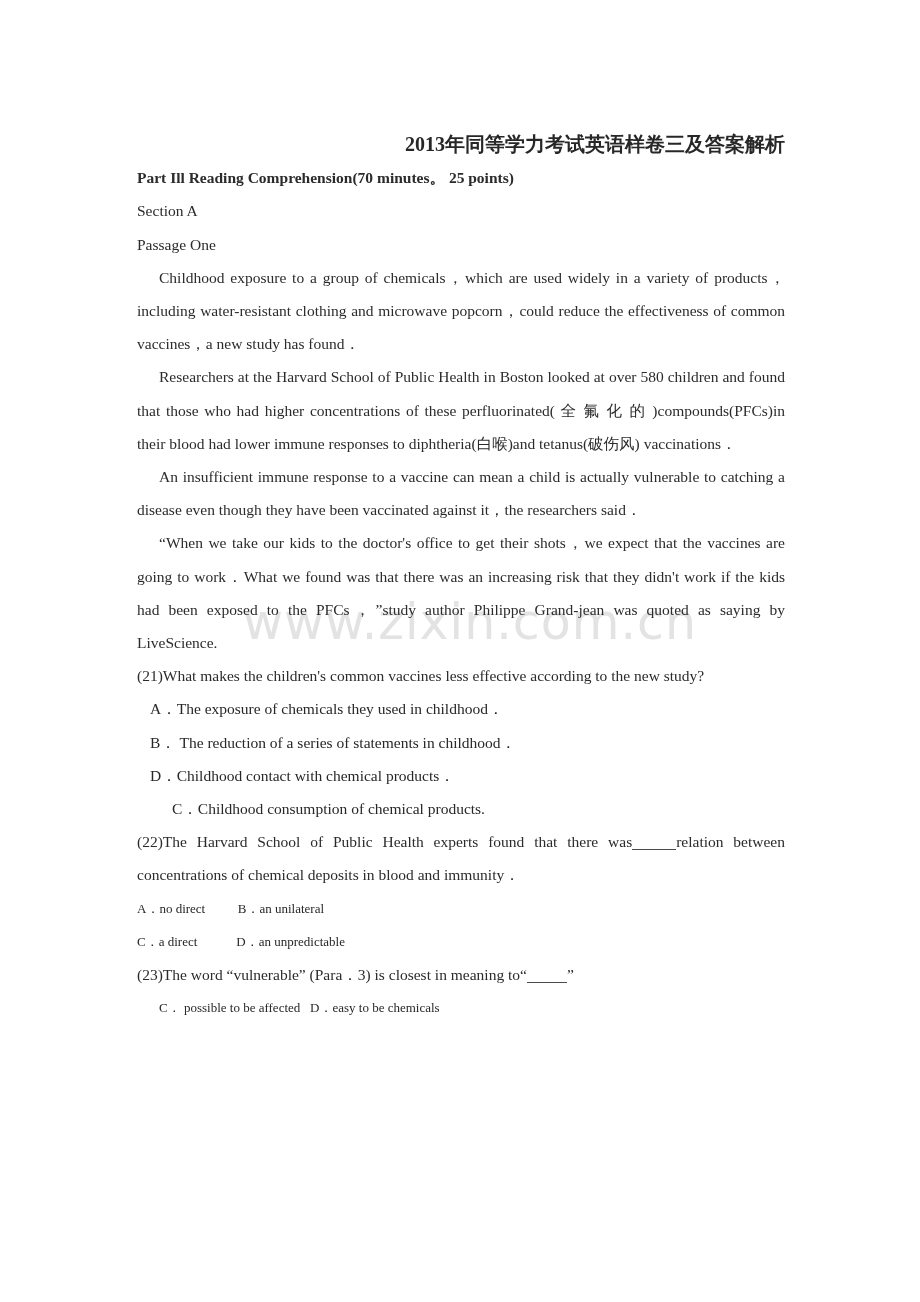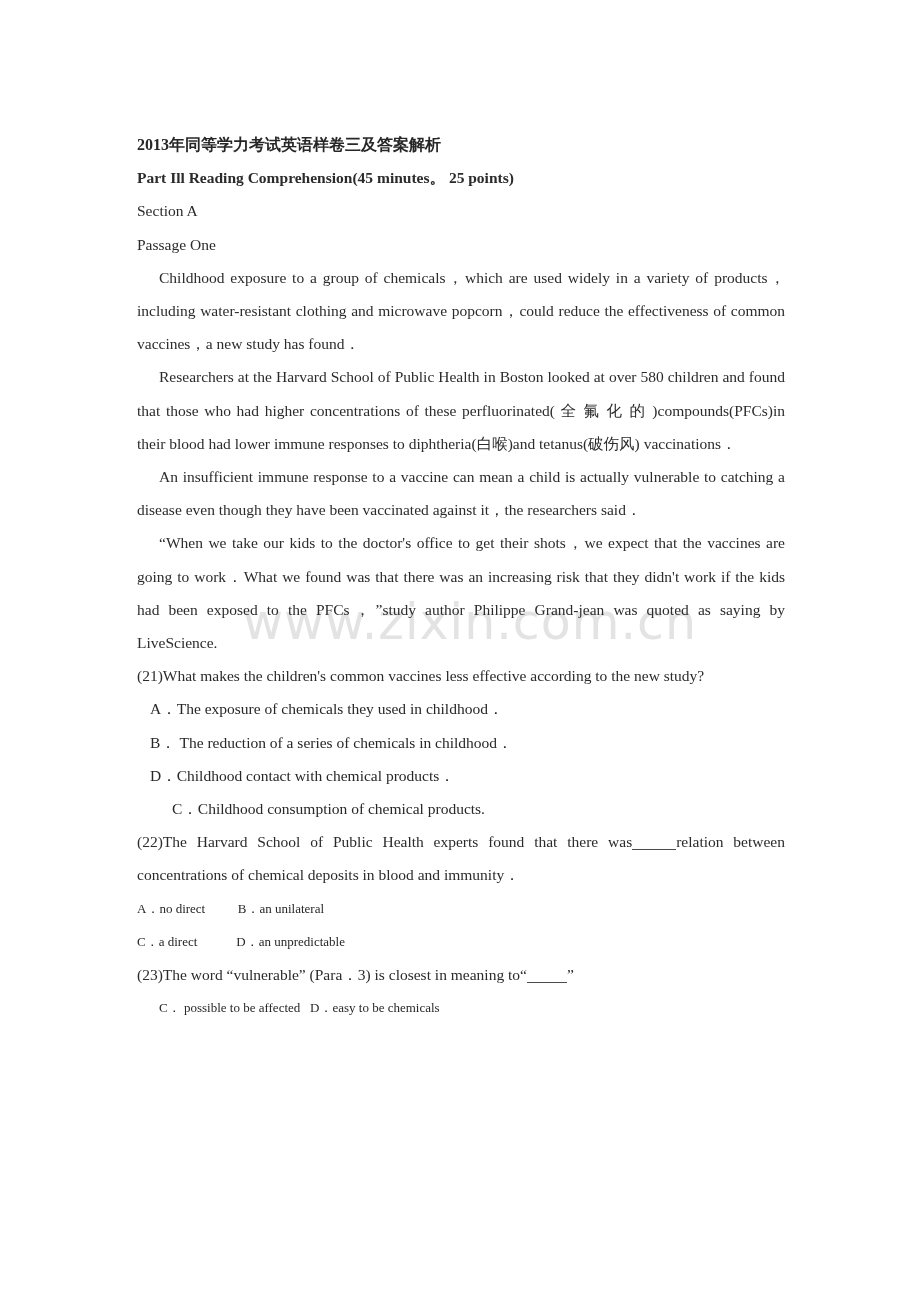--- a/index.html
+++ b/index.html
@@ -55,23 +55,24 @@
   .ln {
     font-size: 15.5px;
     line-height: 33.2px;
     color: #2b2b2b;
     white-space: pre-wrap;
   }
   .bold {
     font-weight: 700;
   }
   .doc-title {
-    font-size: 16px;
+    font-size: 20px;
     line-height: 33.2px;
     font-weight: 700;
+    text-align: right;
   }
 
   
   .just {
     text-align: justify;
     text-justify: inter-word;
     text-align-last: left;
   }
   .indent {
     text-indent: 22px;
@@ -106,38 +107,38 @@
 <body>
 
 <div id="page">
 
   <div class="watermark">www.zixin.com.cn</div>
 
   <div class="content">
 
     <div class="doc-title">2013年同等学力考试英语样卷三及答案解析</div>
 
-    <div class="ln bold">Part Ill Reading Comprehension(45 minutes。 25 points)</div>
+    <div class="ln bold">Part Ill Reading Comprehension(70 minutes。 25 points)</div>
 
     <div class="ln">Section A</div>
 
 
     <div class="ln">Passage One</div>
 
     <div class="ln just indent">Childhood exposure to a group of chemicals，which are used widely in a variety of products，including water-resistant clothing and microwave popcorn，could reduce the effectiveness of common vaccines，a new study has found．</div>
 
     <div class="ln just indent">Researchers at the Harvard School of Public Health in Boston looked at over 580 children and found that those who had higher concentrations of these perfluorinated( 全 氟 化 的 )compounds(PFCs)in their blood had lower immune responses to diphtheria(白喉)and tetanus(破伤风) vaccinations．</div>
 
     <div class="ln just indent">An insufficient immune response to a vaccine can mean a child is actually vulnerable to catching a disease even though they have been vaccinated against it，the researchers said．</div>
 
     <div class="ln just indent">“When we take our kids to the doctor's office to get their shots，we expect that the vaccines are going to work．What we found was that there was an increasing risk that they didn't work if the kids had been exposed to the PFCs，”study author Philippe Grand-jean was quoted as saying by LiveScience.</div>
 
     <div class="ln just">(21)What makes the children's common vaccines less effective according to the new study?</div>
     <div class="opt"><span>A．</span><span>The exposure of chemicals they used in childhood．</span></div>
-    <div class="opt"><span>B．</span><span> The reduction of a series of chemicals in childhood．</span></div>
+    <div class="opt"><span>B．</span><span> The reduction of a series of statements in childhood．</span></div>
     <div class="opt"><span>D．</span><span>Childhood contact with chemical products．</span></div>
     <div class="opt ind"><span>C．</span><span>Childhood consumption of chemical products.</span></div>
 
     <div class="ln just"><span>(22)The Harvard School of Public Health experts found that there was</span><span class="blank w2"></span><span>relation between concentrations of chemical deposits in blood and immunity．</span></div>
     <div class="optrow"><span><span>A．</span><span>no direct</span></span><span>          </span><span><span>B．</span><span>an unilateral</span></span></div>
     <div class="optrow"><span><span>C．</span><span>a direct</span></span><span>            </span><span><span>D．</span><span>an unpredictable</span></span></div>
 
     <div class="ln"><span>(23)The word “vulnerable” (Para．3) is closest in meaning to“</span><span class="blank w1"></span><span>”</span></div>
     <div class="optrow ind"><span><span>C．</span><span> possible to be affected</span></span><span>   </span><span><span>D．</span><span>easy to be chemicals</span></span></div>
 

